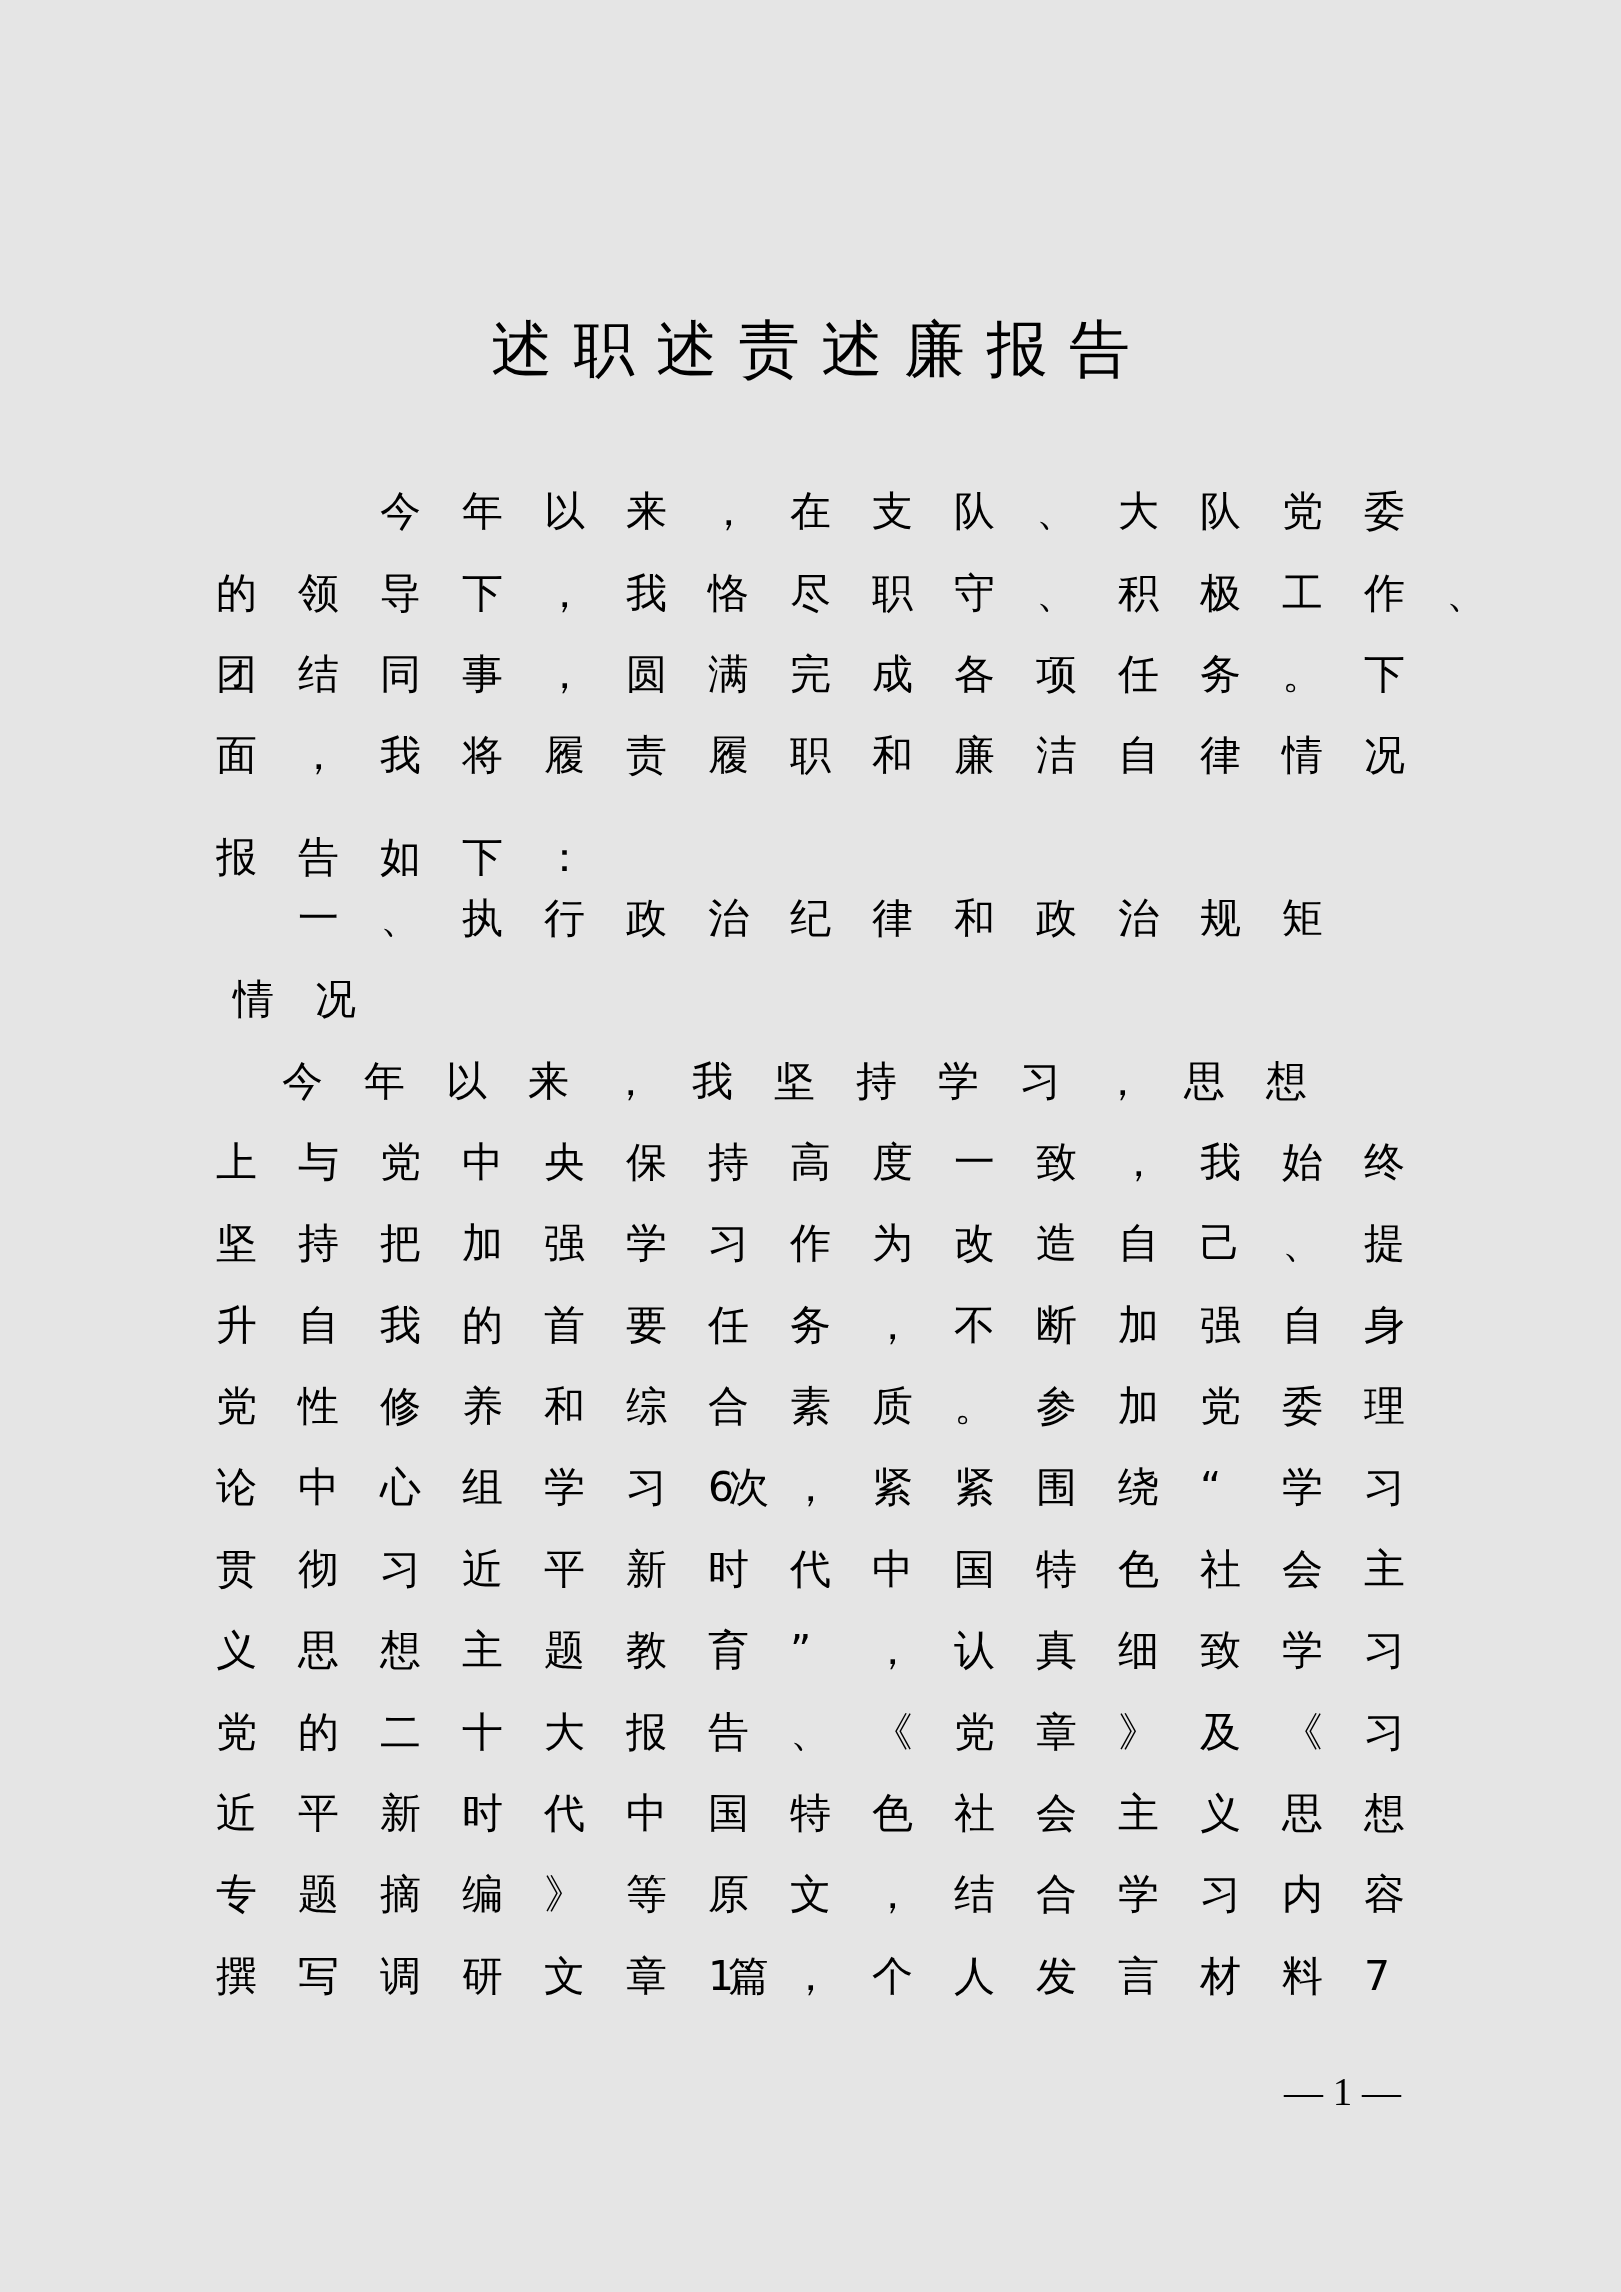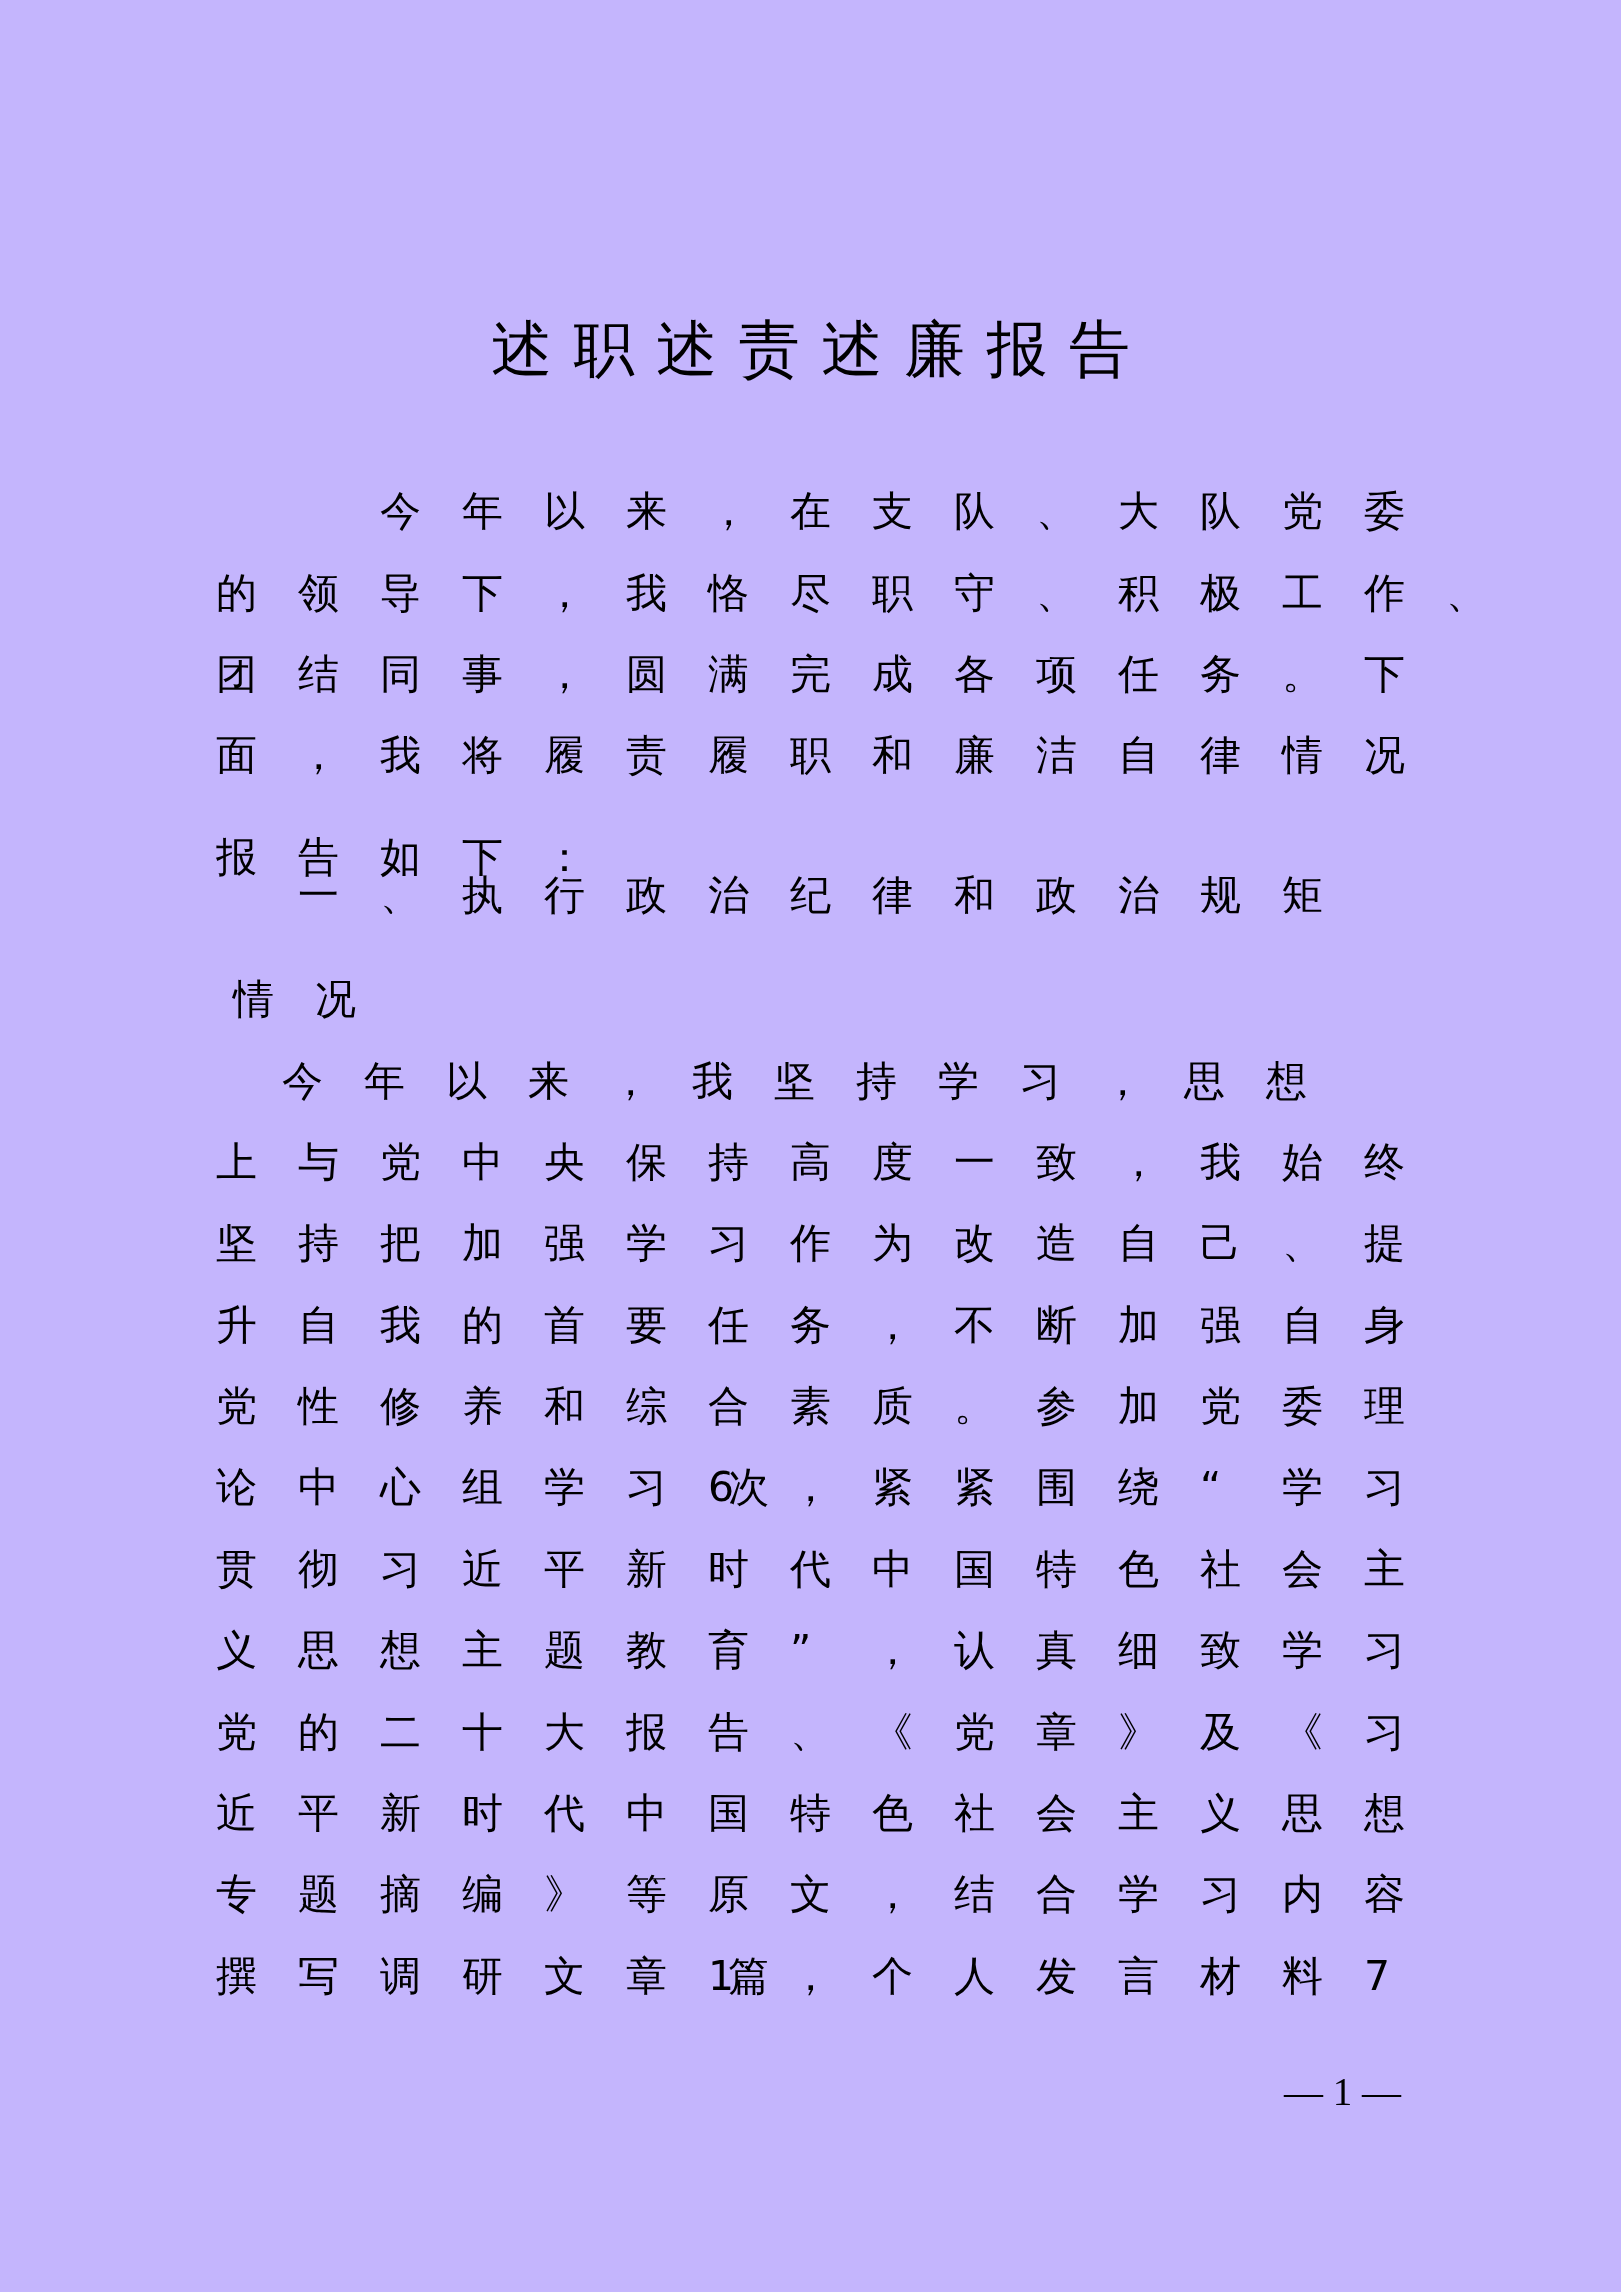--- a/index.html
+++ b/index.html
@@ -13,21 +13,21 @@
       position: relative;
       overflow: hidden;
       font-family: "DejaVu Sans", "Liberation Sans", sans-serif;
       color: #000000;
     }
     .page {
       position: absolute;
       left: 0; top: 0;
       width: 1621px;
       height: 2293px;
-      background: #c4b5fd;
+      background: #e5e5e5;
       text-decoration: underline;
     }
     .title {
       position: absolute;
       left: 0;
       width: 1621px;
       top: 312px;
       text-align: center;
       font-size: 61px;
       letter-spacing: 21.6px;
@@ -70,21 +70,21 @@
 
 <div class="page">
   <div class="title">述职述责述廉报告</div>
 
   <div class="body-lines" id="body-lines">
       <div class="line" style="top: 482px; left: 164px;"><span class="ch">今</span><span class="ch">年</span><span class="ch">以</span><span class="ch">来</span><span class="ch">，</span><span class="ch">在</span><span class="ch">支</span><span class="ch">队</span><span class="ch">、</span><span class="ch">大</span><span class="ch">队</span><span class="ch">党</span><span class="ch">委</span></div>
       <div class="line" style="top: 564px; left: 0px;"><span class="ch">的</span><span class="ch">领</span><span class="ch">导</span><span class="ch">下</span><span class="ch">，</span><span class="ch">我</span><span class="ch">恪</span><span class="ch">尽</span><span class="ch">职</span><span class="ch">守</span><span class="ch">、</span><span class="ch">积</span><span class="ch">极</span><span class="ch">工</span><span class="ch">作</span><span class="ch">、</span></div>
       <div class="line" style="top: 645px; left: 0px;"><span class="ch">团</span><span class="ch">结</span><span class="ch">同</span><span class="ch">事</span><span class="ch">，</span><span class="ch">圆</span><span class="ch">满</span><span class="ch">完</span><span class="ch">成</span><span class="ch">各</span><span class="ch">项</span><span class="ch">任</span><span class="ch">务</span><span class="ch">。</span><span class="ch">下</span></div>
       <div class="line" style="top: 726px; left: 0px;"><span class="ch">面</span><span class="ch">，</span><span class="ch">我</span><span class="ch">将</span><span class="ch">履</span><span class="ch">责</span><span class="ch">履</span><span class="ch">职</span><span class="ch">和</span><span class="ch">廉</span><span class="ch">洁</span><span class="ch">自</span><span class="ch">律</span><span class="ch">情</span><span class="ch">况</span></div>
       <div class="line" style="top: 808px; left: 0px; margin-top: 20px;"><span class="ch">报</span><span class="ch">告</span><span class="ch">如</span><span class="ch">下</span><span class="ch">：</span></div>
-      <div class="line" style="top: 866px; left: 82px;"><span class="ch">一</span><span class="ch">、</span><span class="ch">执</span><span class="ch">行</span><span class="ch">政</span><span class="ch">治</span><span class="ch">纪</span><span class="ch">律</span><span class="ch">和</span><span class="ch">政</span><span class="ch">治</span><span class="ch">规</span><span class="ch">矩</span></div>
+      <div class="line" style="top: 889px; left: 82px;"><span class="ch">一</span><span class="ch">、</span><span class="ch">执</span><span class="ch">行</span><span class="ch">政</span><span class="ch">治</span><span class="ch">纪</span><span class="ch">律</span><span class="ch">和</span><span class="ch">政</span><span class="ch">治</span><span class="ch">规</span><span class="ch">矩</span></div>
       <div class="line" style="top: 970px; left: 17px;"><span class="ch">情</span><span class="ch">况</span></div>
       <div class="line" style="top: 1052px; left: 66px;"><span class="ch">今</span><span class="ch">年</span><span class="ch">以</span><span class="ch">来</span><span class="ch">，</span><span class="ch">我</span><span class="ch">坚</span><span class="ch">持</span><span class="ch">学</span><span class="ch">习</span><span class="ch">，</span><span class="ch">思</span><span class="ch">想</span></div>
       <div class="line" style="top: 1133px; left: 0px;"><span class="ch">上</span><span class="ch">与</span><span class="ch">党</span><span class="ch">中</span><span class="ch">央</span><span class="ch">保</span><span class="ch">持</span><span class="ch">高</span><span class="ch">度</span><span class="ch">一</span><span class="ch">致</span><span class="ch">，</span><span class="ch">我</span><span class="ch">始</span><span class="ch">终</span></div>
       <div class="line" style="top: 1214px; left: 0px;"><span class="ch">坚</span><span class="ch">持</span><span class="ch">把</span><span class="ch">加</span><span class="ch">强</span><span class="ch">学</span><span class="ch">习</span><span class="ch">作</span><span class="ch">为</span><span class="ch">改</span><span class="ch">造</span><span class="ch">自</span><span class="ch">己</span><span class="ch">、</span><span class="ch">提</span></div>
       <div class="line" style="top: 1296px; left: 0px;"><span class="ch">升</span><span class="ch">自</span><span class="ch">我</span><span class="ch">的</span><span class="ch">首</span><span class="ch">要</span><span class="ch">任</span><span class="ch">务</span><span class="ch">，</span><span class="ch">不</span><span class="ch">断</span><span class="ch">加</span><span class="ch">强</span><span class="ch">自</span><span class="ch">身</span></div>
       <div class="line" style="top: 1377px; left: 0px;"><span class="ch">党</span><span class="ch">性</span><span class="ch">修</span><span class="ch">养</span><span class="ch">和</span><span class="ch">综</span><span class="ch">合</span><span class="ch">素</span><span class="ch">质</span><span class="ch">。</span><span class="ch">参</span><span class="ch">加</span><span class="ch">党</span><span class="ch">委</span><span class="ch">理</span></div>
       <div class="line" style="top: 1458px; left: 0px;"><span class="ch">论</span><span class="ch">中</span><span class="ch">心</span><span class="ch">组</span><span class="ch">学</span><span class="ch">习</span><span class="ch" style="width: 82px; letter-spacing: -5.9px;">6次</span><span class="ch">，</span><span class="ch">紧</span><span class="ch">紧</span><span class="ch">围</span><span class="ch">绕</span><span class="ch">“</span><span class="ch">学</span><span class="ch">习</span></div>
       <div class="line" style="top: 1540px; left: 0px;"><span class="ch">贯</span><span class="ch">彻</span><span class="ch">习</span><span class="ch">近</span><span class="ch">平</span><span class="ch">新</span><span class="ch">时</span><span class="ch">代</span><span class="ch">中</span><span class="ch">国</span><span class="ch">特</span><span class="ch">色</span><span class="ch">社</span><span class="ch">会</span><span class="ch">主</span></div>
       <div class="line" style="top: 1621px; left: 0px;"><span class="ch">义</span><span class="ch">思</span><span class="ch">想</span><span class="ch">主</span><span class="ch">题</span><span class="ch">教</span><span class="ch">育</span><span class="ch">”</span><span class="ch">，</span><span class="ch">认</span><span class="ch">真</span><span class="ch">细</span><span class="ch">致</span><span class="ch">学</span><span class="ch">习</span></div>
       <div class="line" style="top: 1703px; left: 0px;"><span class="ch">党</span><span class="ch">的</span><span class="ch">二</span><span class="ch">十</span><span class="ch">大</span><span class="ch">报</span><span class="ch">告</span><span class="ch">、</span><span class="ch">《</span><span class="ch">党</span><span class="ch">章</span><span class="ch">》</span><span class="ch">及</span><span class="ch">《</span><span class="ch">习</span></div>

